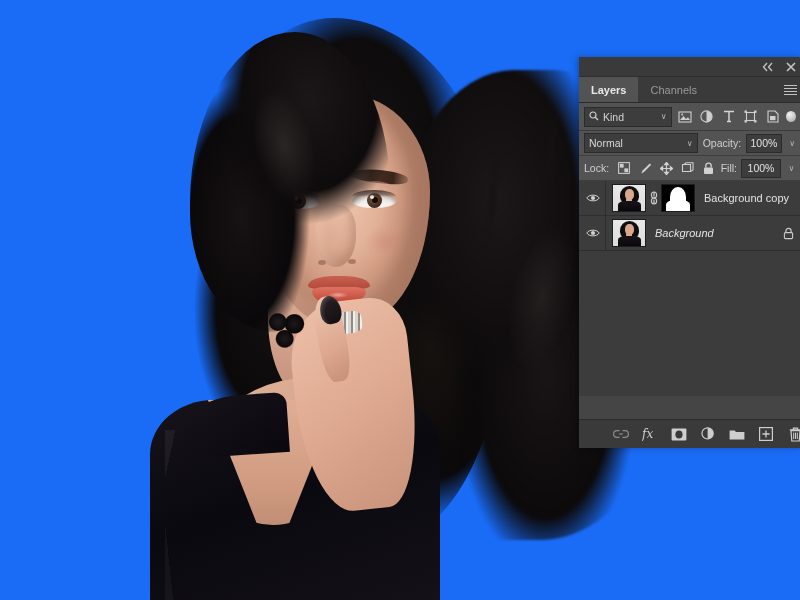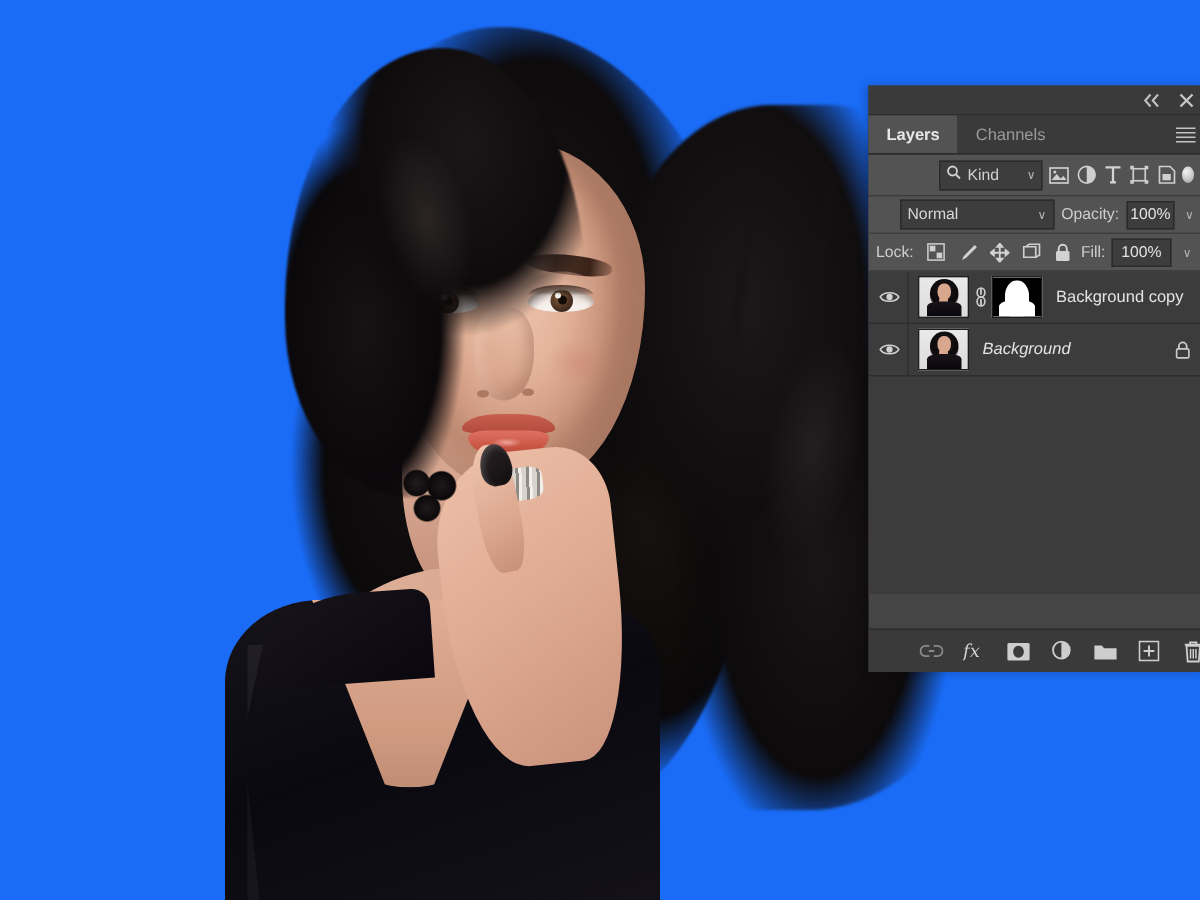--- a/index.html
+++ b/index.html
@@ -288,21 +288,20 @@
     border-bottom: 1px solid #3b3b3b;
   }
   .kind-select {
     width: 86px; height: 18px;
     background: #3d3d3d;
     border: 1px solid #2b2b2b;
     display: flex; align-items: center;
     padding: 0 4px; gap: 4px;
     font-size: 10.5px; color: #d2d2d2;
     cursor: pointer;
-    margin-left: 42px;
   }
   .kind-select .kl { flex: 1; }
   .ficon {
     width: 20px; height: 20px;
     display: flex; align-items: center; justify-content: center;
     color: #cfcfcf; cursor: pointer;
   }
   .ficon svg { display:block; }
   .toggle-dot {
     width: 11px; height: 11px;
@@ -317,21 +316,21 @@
     background: #535353;
     display: flex; align-items: center;
     padding: 0 5px; gap: 5px;
     font-size: 10.5px;
     border-bottom: 1px solid #3e3e3e;
   }
   .blend-select {
     width: 118px; height: 18px;
     background: #3d3d3d; border: 1px solid #2b2b2b;
     display: flex; align-items: center; padding: 0 4px;
-    color: #d8d8d8; cursor: pointer; margin-left: 16px;
+    color: #d8d8d8; cursor: pointer;
   }
   .blend-select .bl { flex: 1; }
   .caret { font-size: 8px; color: #b4b4b4; }
   .lbl { color: #cfcfcf; white-space: nowrap; }
   .numbox {
     width: 38px; height: 17px;
     background: #3d3d3d; border: 1px solid #2b2b2b;
     color: #e2e2e2; font-size: 10.5px;
     display: flex; align-items: center; justify-content: center;
     cursor: text;

